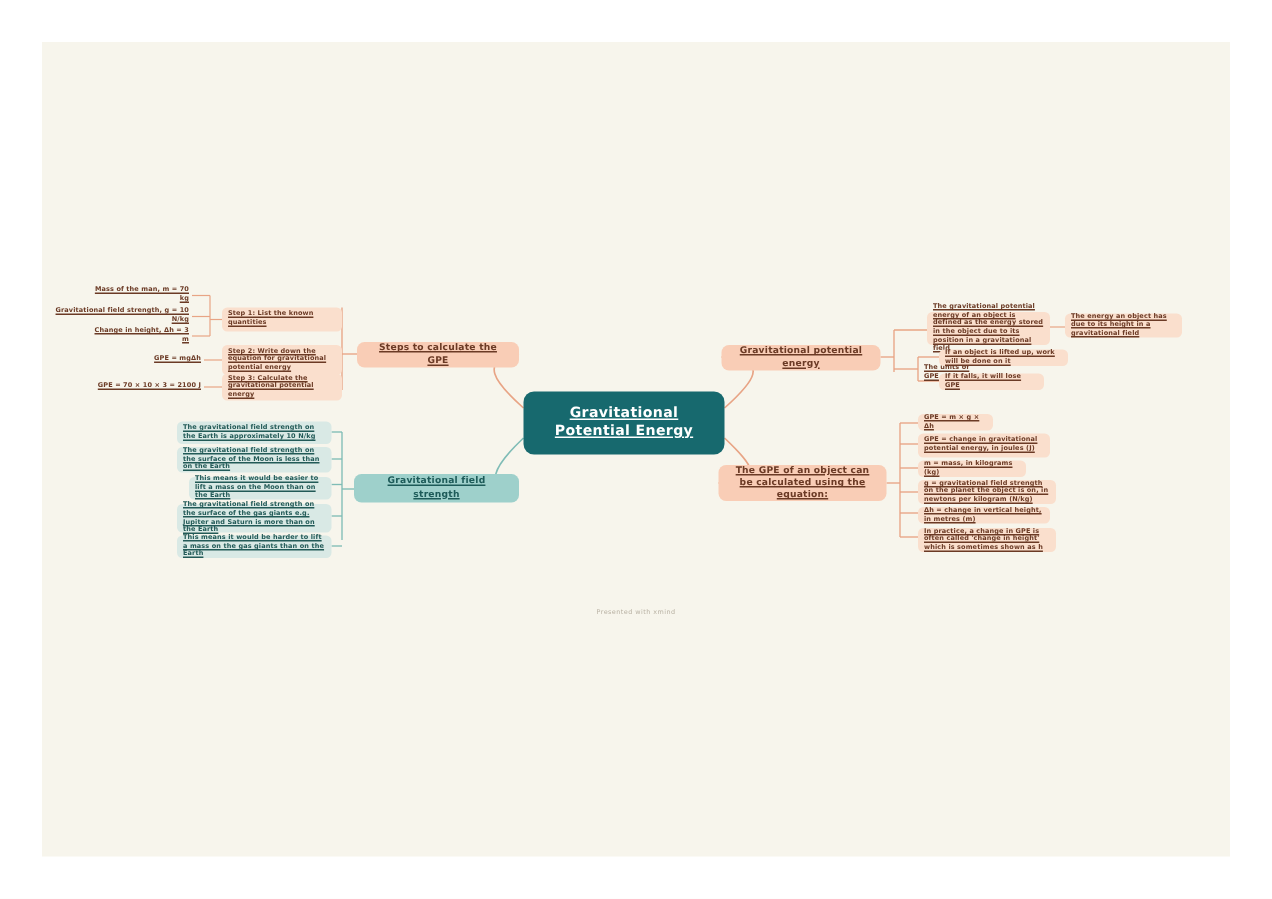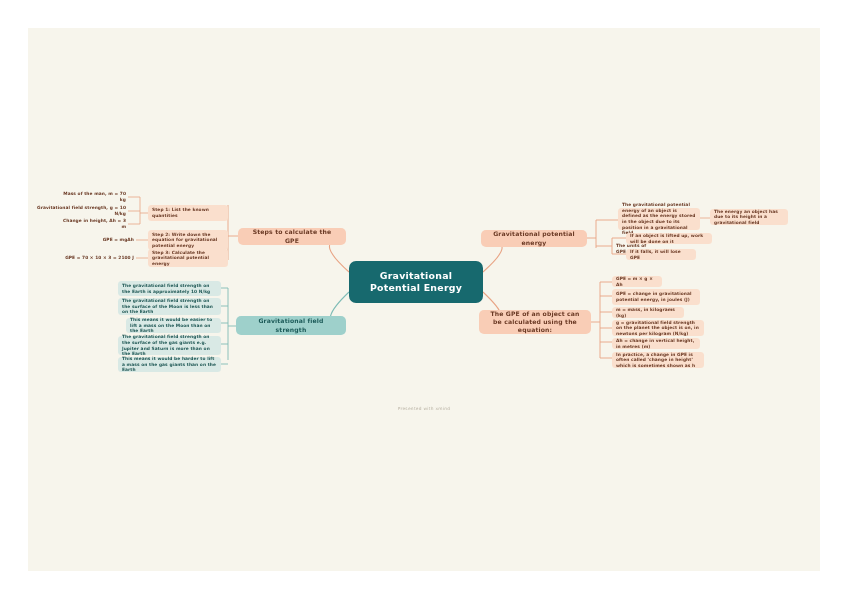--- a/index.html
+++ b/index.html
@@ -1,21 +1,21 @@
 <!DOCTYPE html>
 <html><head>
 <meta charset="utf-8">
 <style>
   html,body{margin:0;padding:0;background:#ffffff;}
   body{width:848px;height:599px;overflow:hidden;font-family:"DejaVu Sans","Liberation Sans",sans-serif;}
   #stage{position:relative;width:848px;height:599px;background:#ffffff;}
   #canvas{position:absolute;left:28px;top:28px;width:792px;height:543px;background:#f7f5ec;}
   svg#wires{position:absolute;left:0;top:0;width:848px;height:599px;pointer-events:none;}
 
-  .node{position:absolute;box-sizing:border-box;}
+  .node{position:absolute;box-sizing:border-box;text-decoration:underline;}
 
   
   #central{
     left:349px;top:261px;width:134px;height:42px;
     background:#17696e;border-radius:7px;
     display:flex;align-items:center;justify-content:center;
     color:#ffffff;font-size:9.4px;font-weight:700;line-height:12px;
     text-align:center;letter-spacing:.25px;padding:2px 6px;
   }
 

